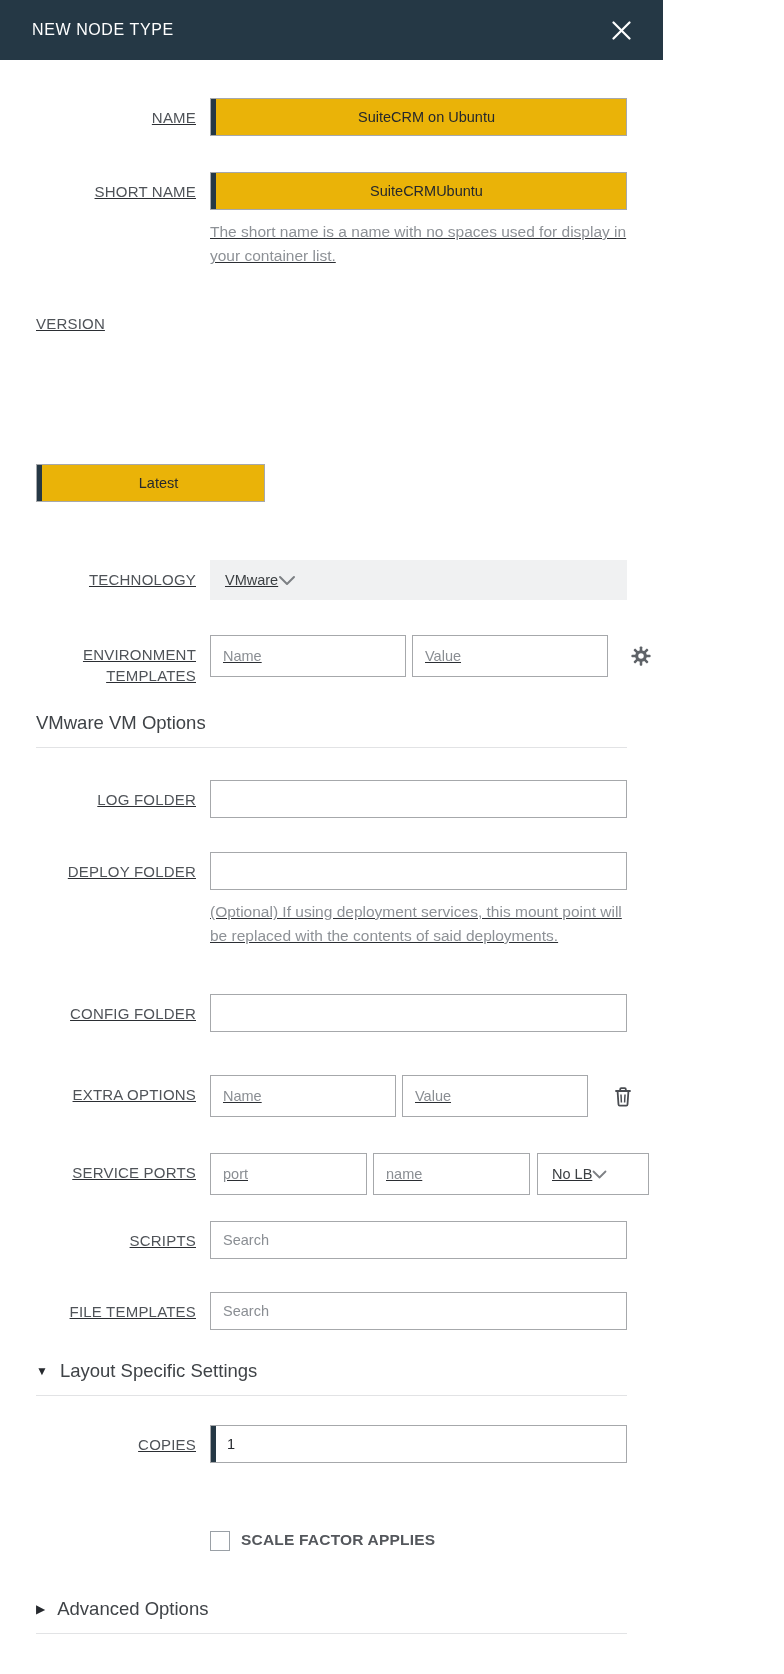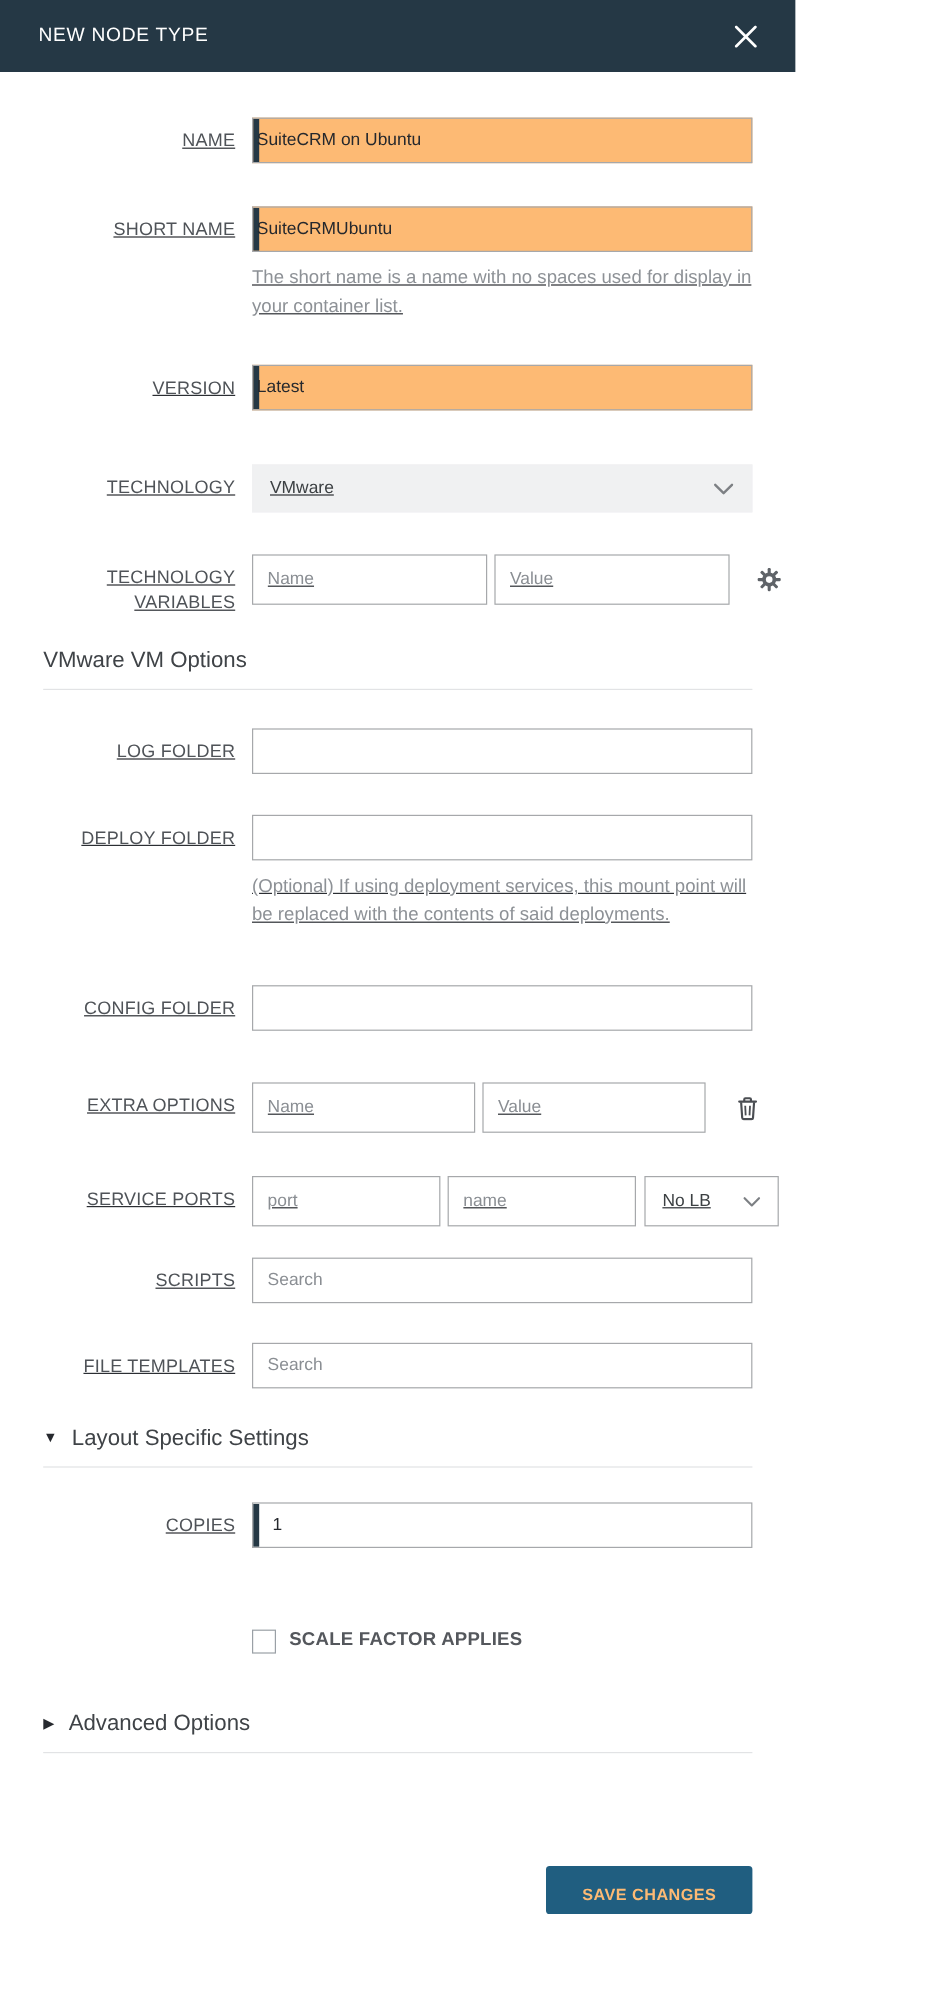--- a/index.html
+++ b/index.html
@@ -56,41 +56,41 @@
     border: 1px solid #a6a8ab;
     background: #ffffff;
     font-family: inherit;
     font-size: 14.5px;
     color: #25282d;
     padding: 0 12px;
     outline: none;
   }
   .text-input::placeholder { color: #8a8e93; opacity: 1; }
   .filled {
-    background: #fdba74;
+    background: #eab308;
     box-shadow: inset 5px 0 0 0 #253845;
-    padding-left: 3px;
+    padding-left: 28px;
+    text-align: center;
   }
   .marked {
     background: #ffffff;
     box-shadow: inset 5px 0 0 0 #253845;
     padding-left: 16px;
   }
   .help-text {
     margin-top: 10px;
     font-size: 15.5px;
     line-height: 24px;
     color: #8d9196;
   }
   
   .select {
     height: 40px;
     display: flex;
     align-items: center;
-    justify-content: space-between;
     padding: 0 14px;
     cursor: pointer;
     font-size: 14.5px;
     color: #3c4043;
   }
   .select-plain { background: #f0f1f2; border: 1px solid #f0f1f2; }
   .select-focus { background: #ffffff; border: 2px solid #1d597a; }
   .select-small {
     background: #ffffff; border: 1px solid #a6a8ab;
     width: 112px; flex: 0 0 112px;
@@ -192,21 +192,21 @@
     </div>
 
     <div class="row">
       <div class="flabel">SHORT NAME</div>
       <div class="control">
         <input class="text-input filled" type="text" value="SuiteCRMUbuntu" style="">
         <div class="help-text">The short name is a name with no spaces used for display in your container list.</div>
       </div>
     </div>
 
-    <div class="row" style="margin-bottom:45px;">
+    <div class="row" style="margin-bottom:58px;flex-direction:column;">
       <div class="flabel">VERSION</div>
       <div class="control">
         <input class="text-input filled" type="text" value="Latest" style="">
       </div>
     </div>
 
     <div class="row" style="margin-bottom:35px;">
       <div class="flabel">TECHNOLOGY</div>
       <div class="control">
         <div class="select select-plain">
@@ -214,21 +214,21 @@
           <span>
             <svg width="18" height="11" viewBox="0 0 18 11">
               <polyline points="2,2 9,9 16,2" fill="none" stroke="#7d8084" stroke-width="2" stroke-linecap="round" stroke-linejoin="round"></polyline>
             </svg>
           </span>
         </div>
       </div>
     </div>
 
     <div class="row" style="margin-bottom:26px;">
-      <div class="flabel">TECHNOLOGY VARIABLES</div>
+      <div class="flabel">ENVIRONMENT TEMPLATES</div>
       <div class="control kv-group">
         <input class="kv-input" type="text" style="width: 196px; flex: 0 0 196px;" placeholder="Name">
         <input class="kv-input" type="text" style="width: 196px; flex: 0 0 196px; margin-left: 6px;" placeholder="Value">
         <button class="icon-btn" style="margin-left:22px;">
           <span>
             <svg width="22" height="22" viewBox="0 0 24 24" fill="#5f6368">
               <g>
                 <rect x="10.6" y="1.5" width="2.8" height="21" rx="1"></rect>
                 <rect x="10.6" y="1.5" width="2.8" height="21" rx="1" transform="rotate(45 12 12)"></rect>
                 <rect x="10.6" y="1.5" width="2.8" height="21" rx="1" transform="rotate(90 12 12)"></rect>

